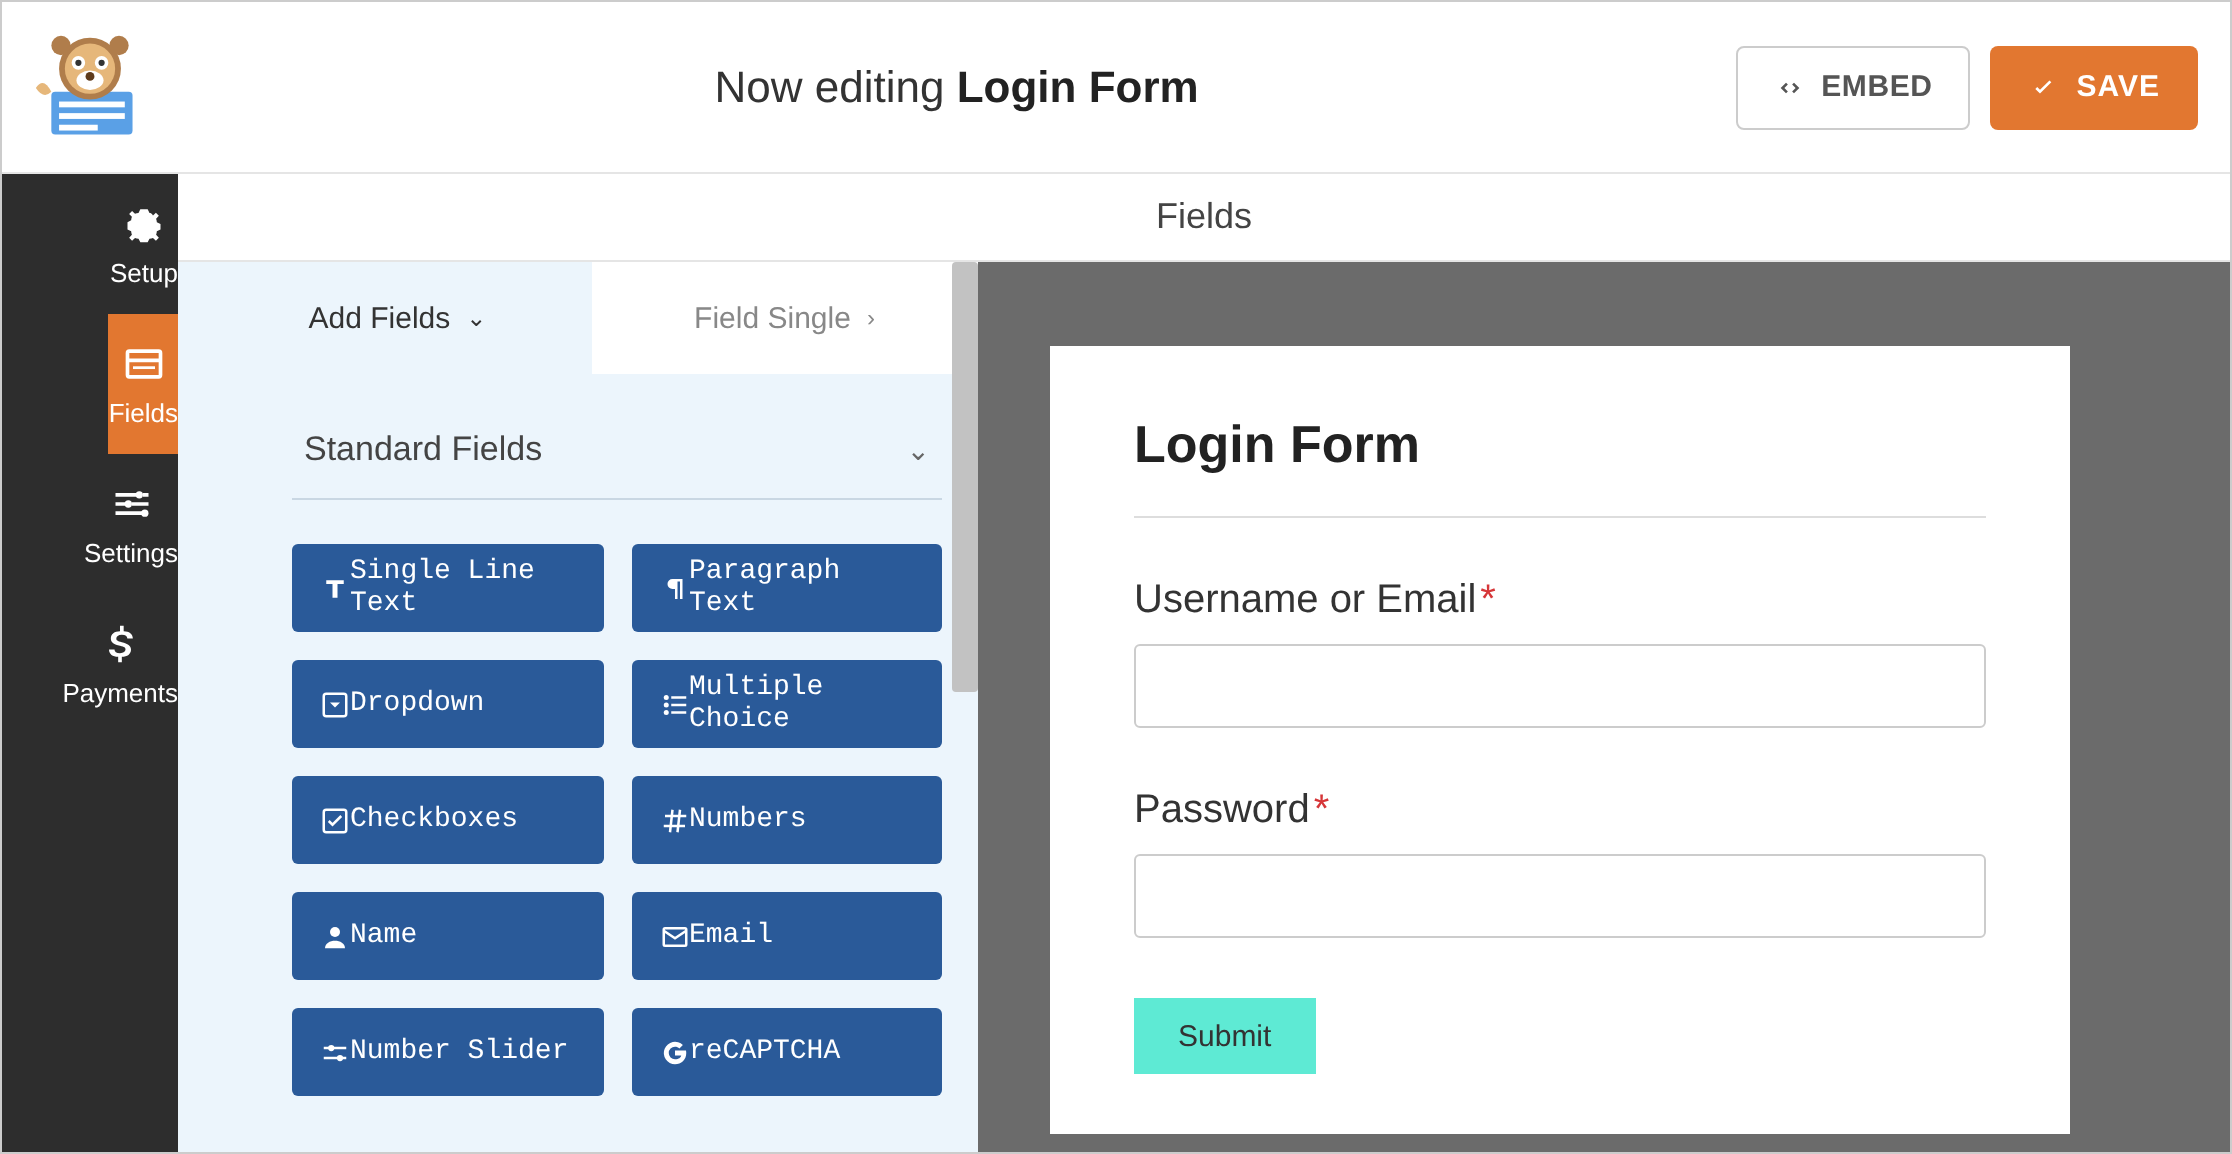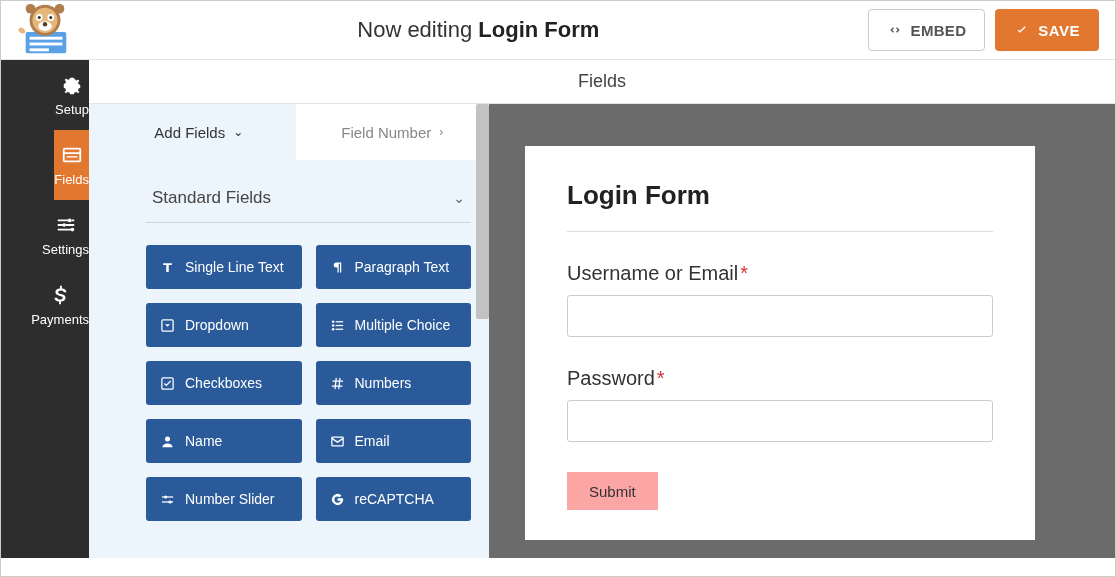--- a/index.html
+++ b/index.html
@@ -1,17 +1,17 @@
 <!DOCTYPE html>
 <html><head>
 <meta charset="utf-8">
 <style>
   * { box-sizing: border-box; margin: 0; padding: 0; }
   body { font-family: "Segoe UI", Arial, sans-serif; background: #fff; width:1116px; height:577px; overflow:hidden; border:1px solid #ccc; position:relative; }
-  .topbar { height: 59px; display:flex; align-items:center; border-bottom:1px solid #e5e5e5; padding:0 16px 0 0; position:relative; }
+  .topbar { height: 86px; display:flex; align-items:center; border-bottom:1px solid #e5e5e5; padding:0 16px 0 0; position:relative; }
   .logo-wrap { width:88px; display:flex; align-items:center; justify-content:center; height:100%; }
   .logo-svg { width:58px; height:56px; }
   .title-wrap { flex:1; text-align:center; font-size:22px; color:#333; font-weight:300; }
   .title-wrap .strong { font-weight:700; color:#222; }
   .top-actions { display:flex; gap:10px; align-items:flex-end; }
   .btn { display:flex; align-items:center; gap:8px; height:42px; padding:0 18px; border-radius:4px; font-size:15px; font-weight:600; cursor:pointer; border:1px solid transparent; }
   .btn-embed { background:#fff; border-color:#ccc; color:#555; letter-spacing:0.3px; }
   .btn-save { background:#e27730; color:#fff; letter-spacing:0.5px; }
   .btn-save svg { width:16px; height:16px; fill:#fff; }
   .btn-embed svg { width:16px; height:16px; fill:#555; }
@@ -32,32 +32,32 @@
   .panel-tabs { display:flex; height:56px;margin-left:13px; }
   .ptab { flex:1; display:flex; align-items:center; justify-content:center; gap:8px; font-size:15px; color:#666; cursor:pointer; }
   .ptab.active { background:#ecf5fc; color:#333; }
   .ptab.inactive { background:#fff; color:#888; }
   .ptab .chev { font-size:12px; }
 
   .panel-body { padding: 18px 18px 10px 18px; overflow-y:auto; flex:1;margin-left:39px;}
   .group-head { display:flex; align-items:center; justify-content:space-between; color:#444; font-size:17px; padding: 10px 6px 14px 6px; border-bottom:1px solid #c9d7e3; margin-bottom:22px; cursor:pointer;}
   .group-head .chev { font-size:14px; color:#666;}
   .field-grid { display:grid; grid-template-columns:1fr 1fr; gap:14px 14px; }
-  .field-btn { background:#2a5a99; color:#fff; height:44px; border-radius:3px; display:flex; align-items:center; gap:10px; padding:0 14px; font-size:14px; cursor:pointer;}
+  .field-btn { background:#2a5a99; color:#fff; height:44px; border-radius:3px; display:flex; align-items:center; padding:0 14px; font-size:14px; cursor:pointer;font-family:Liberation Mono, monospace;}
   .field-btn svg { width:15px; height:15px; fill:#fff; flex-shrink:0;}
 
   .scroll-thumb { position:absolute; right:0; top:0; width:13px; height:215px; background:#c2c2c2; border-radius:2px; }
 
   
   .form-title { font-size:26px; font-weight:700; color:#222; margin-bottom:20px;}
   .form-hr { border:none; border-top:1px solid #ddd; margin-bottom:30px;}
   .form-label { font-size:20px; color:#333; margin-bottom:10px; display:block;}
   .req { color:#d63638; margin-left:2px;}
   .form-input { width:100%; height:42px; border:1px solid #ccc; border-radius:3px; margin-bottom:30px;}
-  .submit-btn { background:#fca5a5; border:none; height:38px; padding:0 22px; font-size:15px; color:#333; cursor:pointer;}
+  .submit-btn { background:#5eead4; border:none; height:38px; padding:0 22px; font-size:15px; color:#333; cursor:pointer;}
 
   
   .right-wrap { flex:1; display:flex; flex-direction:column; }
   .fields-bar { height:44px; background:#fff; display:flex; align-items:center; justify-content:center; font-size:18px; color:#444; border-bottom:1px solid #e5e5e5;}
   .cols { flex:1; display:flex; }
 </style>
 </head>
 <body>
 
 <div class="topbar">
@@ -140,21 +140,21 @@
     </div>
     <div class="cols">
 
       <div class="panel-col">
         <div class="panel-tabs">
           <div class="ptab active">
             <span>Add Fields</span>
             <span class="chev">⌄</span>
           </div>
           <div class="ptab inactive">
-            <span>Field Number</span>
+            <span>Field Single</span>
             <span class="chev">›</span>
           </div>
         </div>
         <div class="panel-body">
           <div class="group-head">
             <span>Standard Fields</span>
             <span class="chev">⌄</span>
           </div>
           <div class="field-grid">
             <div class="field-btn">

